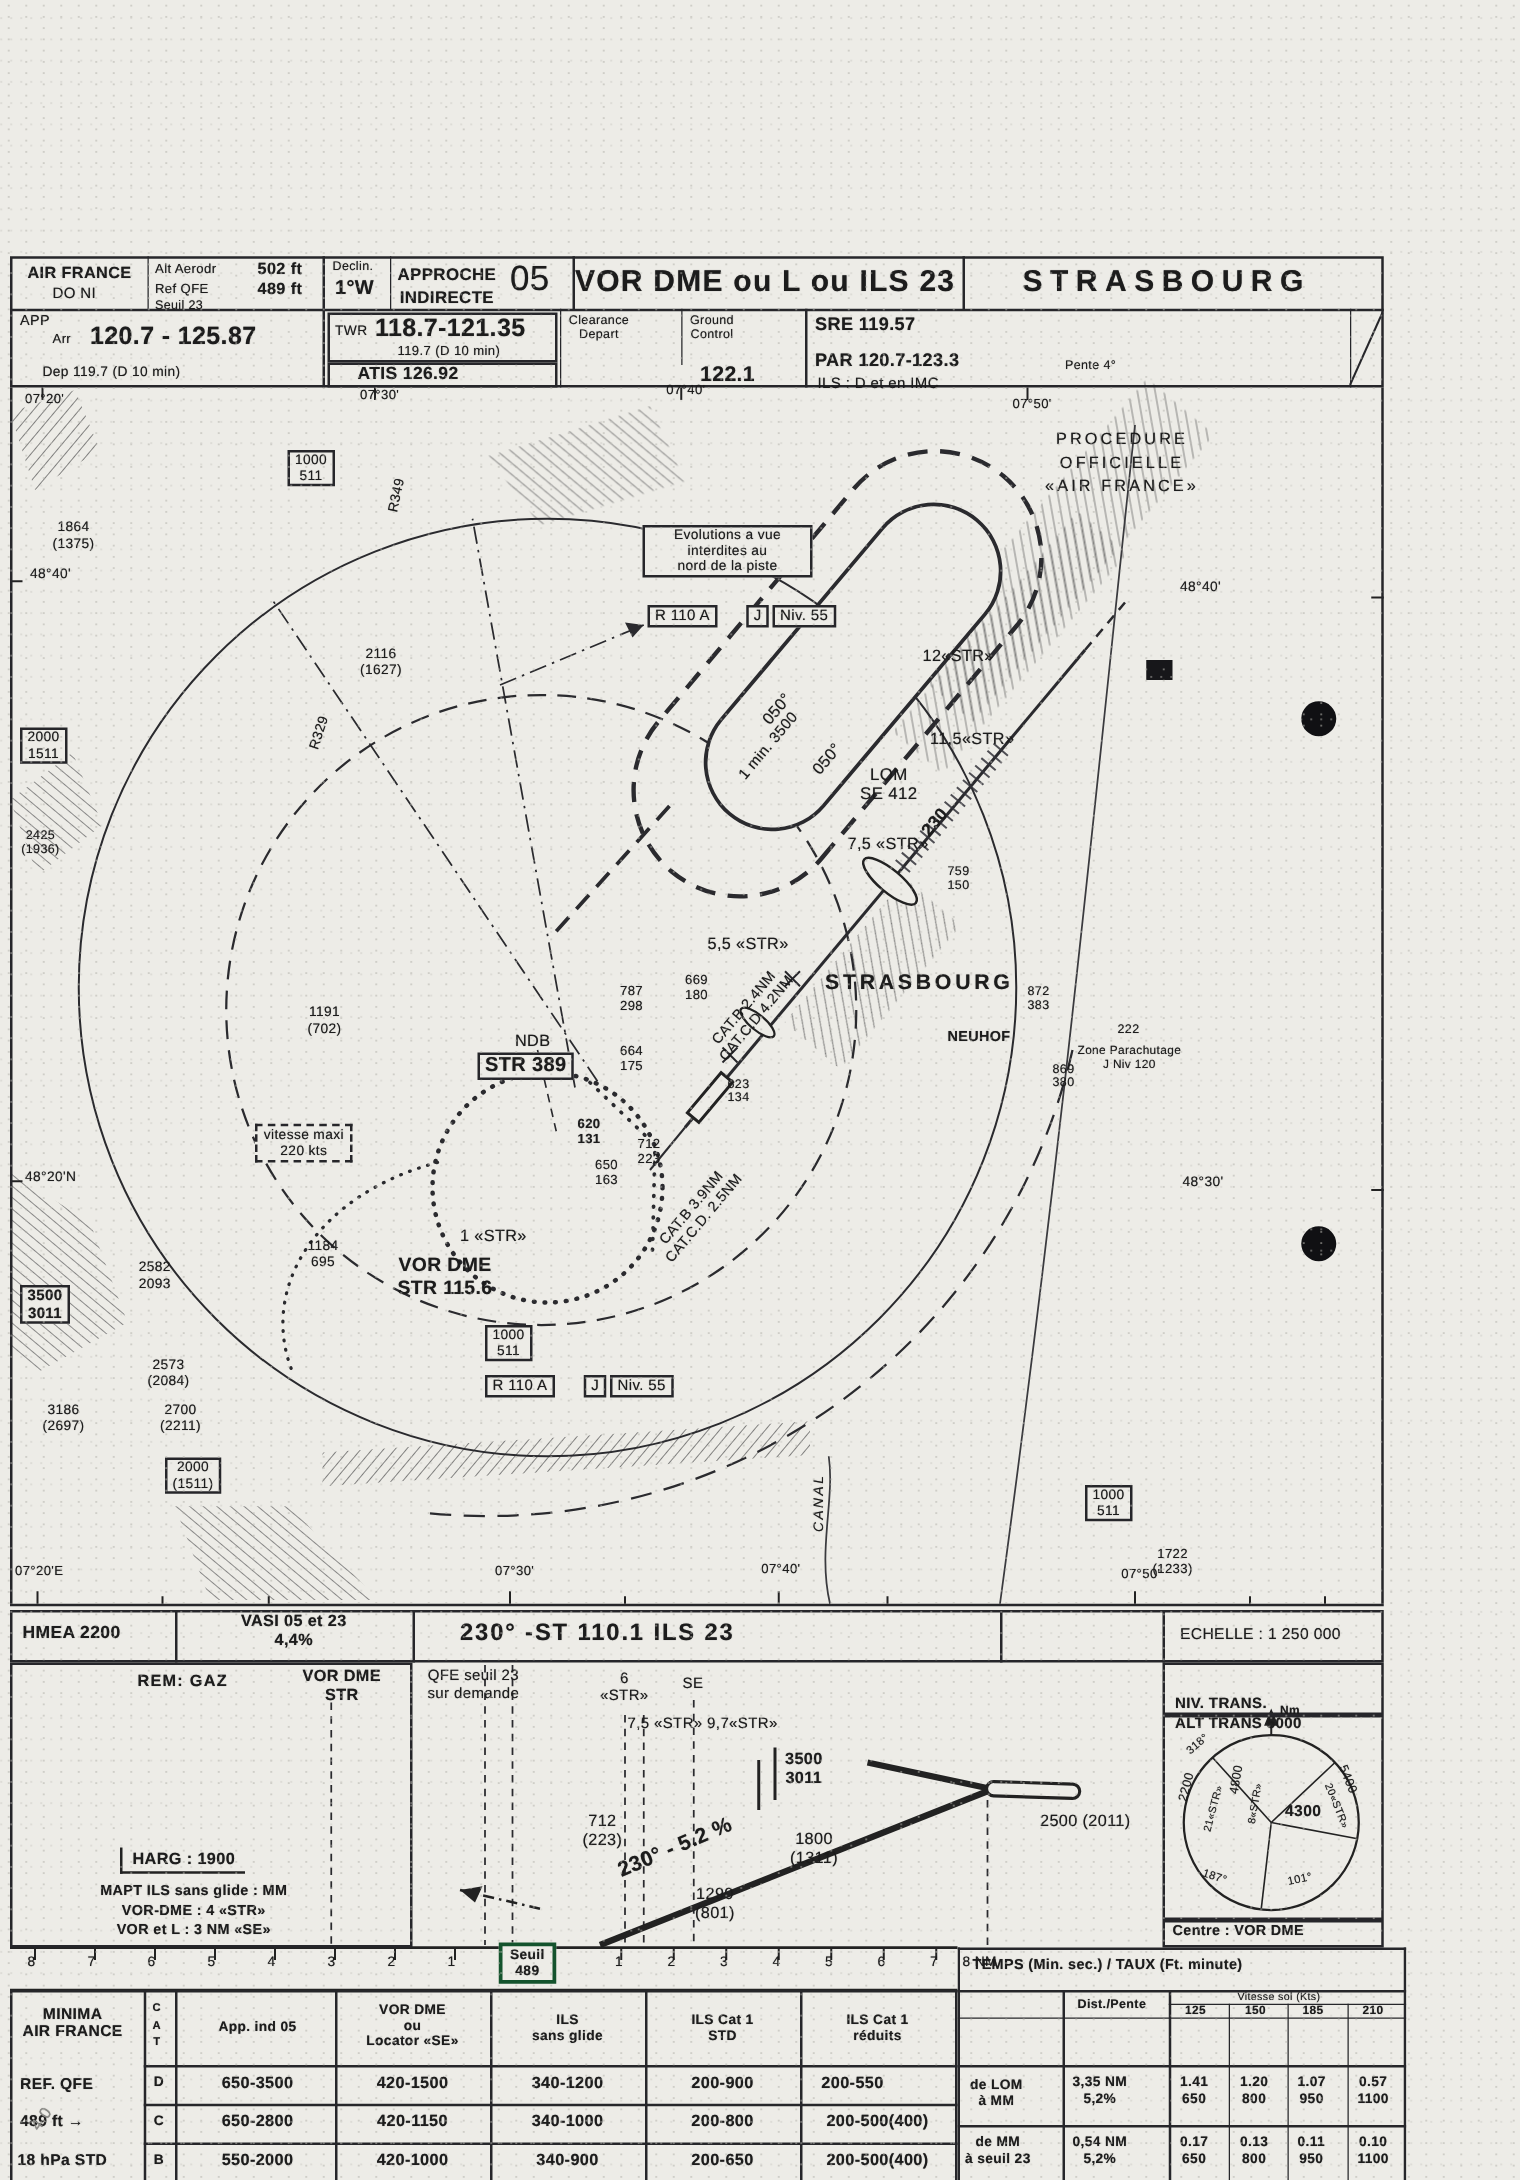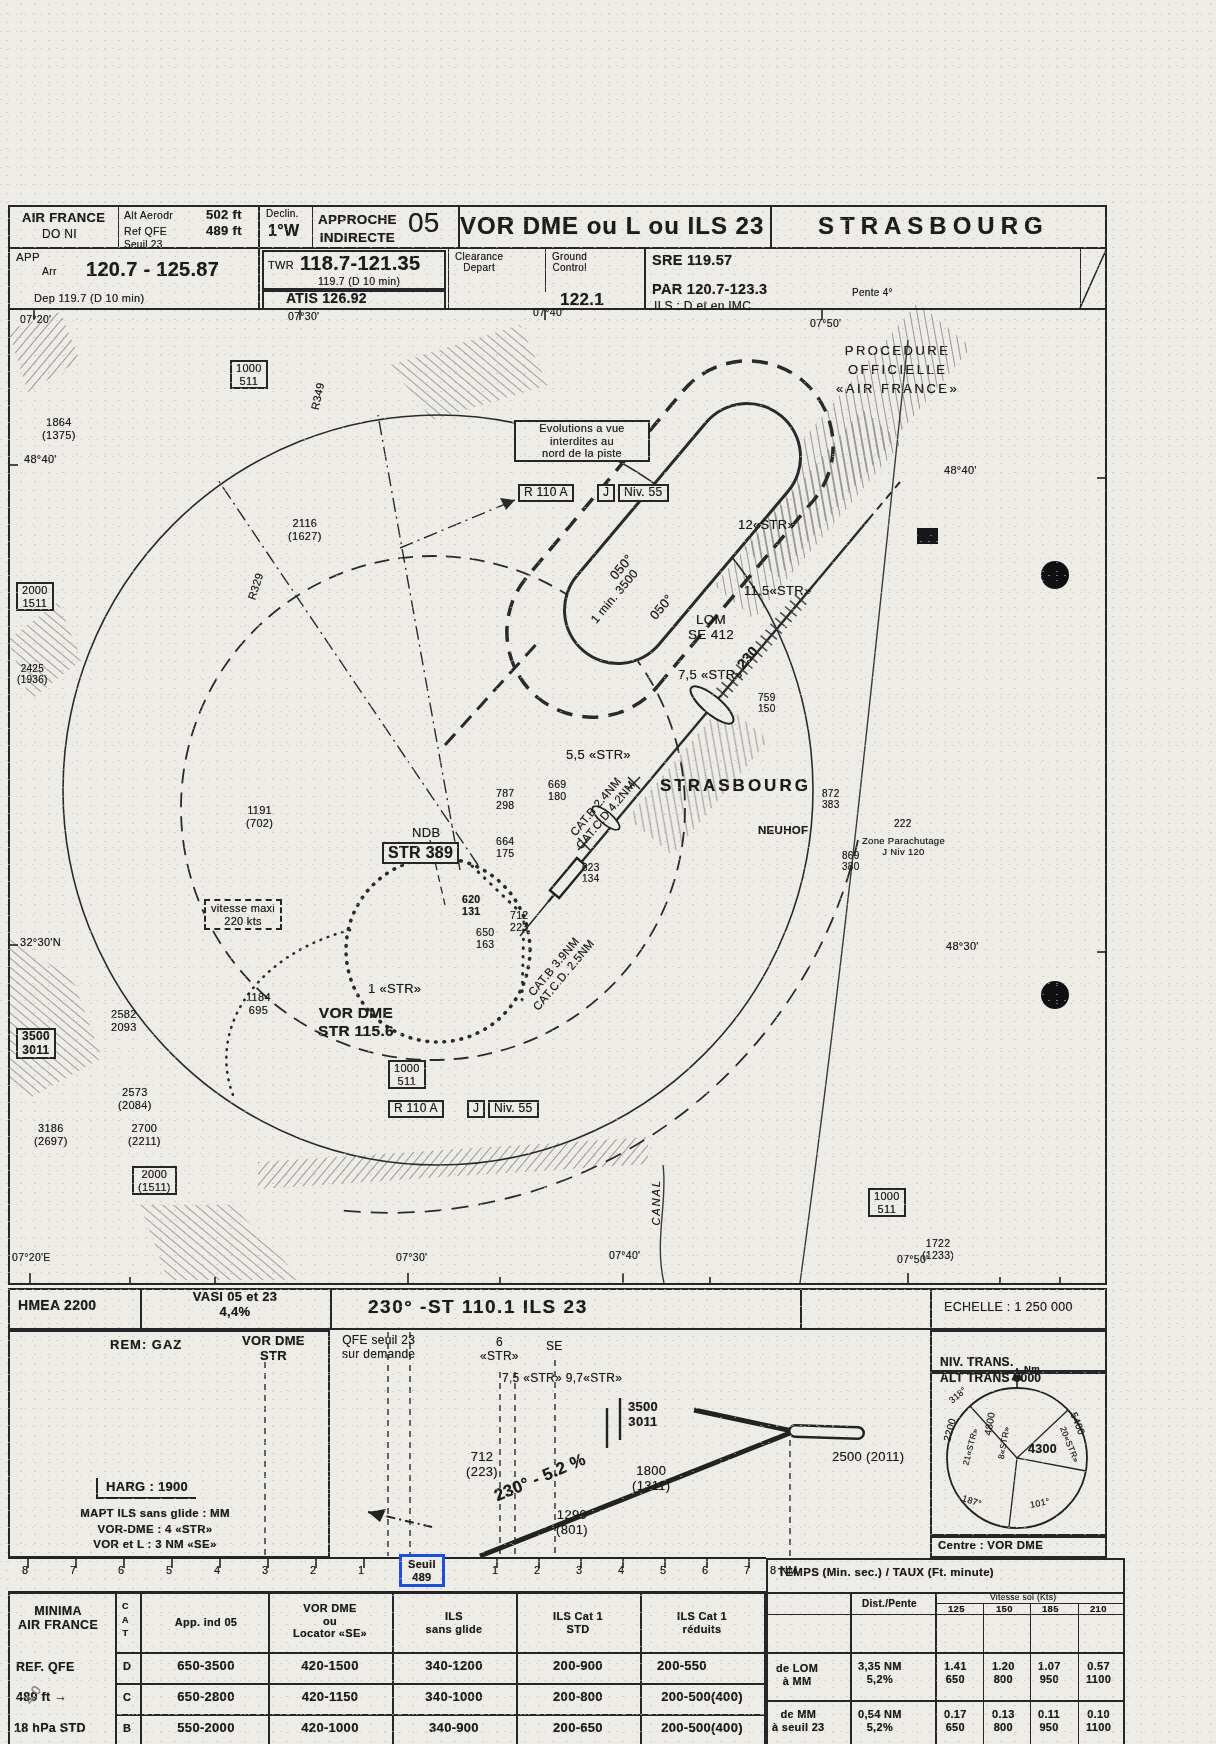--- a/index.html
+++ b/index.html
@@ -200,21 +200,21 @@
   <div class="lbl" style="left:266px;top:208px;font-size:10px;">Declin.</div>
   <div class="lbl b" style="left:268px;top:222px;font-size:16px;">1°W</div>
   <div class="lbl b" style="left:318px;top:211px;font-size:13.5px;line-height:1.3;">APPROCHE
 INDIRECTE</div>
   <div class="lbl" style="left:408px;top:207px;font-size:28px;">05</div>
   <div class="lbl b" style="left:460px;top:212px;font-size:24px;letter-spacing:1px;">VOR DME ou L ou ILS 23</div>
   <div class="lbl b" style="left:818px;top:212px;font-size:24px;letter-spacing:6px;">STRASBOURG</div>
 
   <div class="lbl lt" style="left:16px;top:251px;font-size:11.5px;">APP</div>
   <div class="lbl" style="left:42px;top:266px;font-size:10.5px;">Arr</div>
-  <div class="lbl b" style="left:86px;top:258px;font-size:20px;">120.7 - 125.87</div>
+  <div class="lbl b" style="left:72px;top:258px;font-size:20px;">120.7 - 125.87</div>
   <div class="lbl lt" style="left:34px;top:292px;font-size:11px;">Dep   119.7 (D 10 min)</div>
   <div class="lbl" style="left:268px;top:259px;font-size:11px;">TWR</div>
   <div class="lbl b" style="left:300px;top:252px;font-size:20px;">118.7-121.35</div>
   <div class="lbl" style="left:318px;top:276px;font-size:10.5px;">119.7 (D 10 min)</div>
   <div class="lbl b lt" style="left:286px;top:291px;font-size:14px;">ATIS 126.92</div>
   <div class="lbl" style="left:455px;top:251px;font-size:10px;">Clearance
 Depart</div>
   <div class="lbl" style="left:552px;top:251px;font-size:10px;">Ground
 Control</div>
   <div class="lbl b" style="left:560px;top:290px;font-size:17px;">122.1</div>
@@ -290,21 +290,21 @@
   <div class="lbl" style="left:462px;top:894px;font-size:10.5px;font-weight:bold;">620
 131</div>
   <div class="lbl" style="left:510px;top:910px;font-size:10.5px;">712
 223</div>
   <div class="lbl" style="left:476px;top:927px;font-size:10.5px;">650
 163</div>
   <div class="lbl dbx" style="left:204px;top:899px;font-size:11px;">vitesse maxi
 220 kts</div>
   <div class="lbl" style="left:545px;top:798px;font-size:11.5px;width:112px;transform:rotate(-50deg);">CAT.B  2.4NM
 CAT.C.D  4.2NM</div>
-  <div class="lbl" style="left:20px;top:936px;font-size:11px;">32°30'N</div>
+  <div class="lbl" style="left:20px;top:936px;font-size:11px;">48°20'N</div>
   <div class="lbl" style="left:946px;top:940px;font-size:11px;">48°30'</div>
   <div class="lbl" style="left:368px;top:982px;font-size:13px;">1 «STR»</div>
   <div class="lbl" style="left:246px;top:991px;font-size:11px;">1184
 695</div>
   <div class="lbl b" style="left:318px;top:1004px;font-size:15.5px;">VOR DME
 STR 115.6</div>
   <div class="lbl" style="left:498px;top:958px;font-size:11.5px;width:122px;transform:rotate(-50deg);">CAT.B  3.9NM
 CAT.C.D.  2.5NM</div>
   <div class="lbl" style="left:111px;top:1008px;font-size:11px;">2582
 2093</div>
@@ -389,21 +389,21 @@
   <div class="lbl b lt" style="left:938px;top:1539px;font-size:11.5px;">Centre : VOR DME</div>
 
   <div class="lbl" style="left:22px;top:1564px;font-size:11px;">8</div>
   <div class="lbl" style="left:70px;top:1564px;font-size:11px;">7</div>
   <div class="lbl" style="left:118px;top:1564px;font-size:11px;">6</div>
   <div class="lbl" style="left:166px;top:1564px;font-size:11px;">5</div>
   <div class="lbl" style="left:214px;top:1564px;font-size:11px;">4</div>
   <div class="lbl" style="left:262px;top:1564px;font-size:11px;">3</div>
   <div class="lbl" style="left:310px;top:1564px;font-size:11px;">2</div>
   <div class="lbl" style="left:358px;top:1564px;font-size:11px;">1</div>
-  <div class="lbl b" style="left:399px;top:1554px;font-size:11px;border:3px solid #1d4ed8;padding:1px 6px;background:#edece7;z-index:22;">Seuil
+  <div class="lbl b" style="left:399px;top:1554px;font-size:11px;border:3px solid #14532d;padding:1px 6px;background:#edece7;z-index:22;">Seuil
 489</div>
   <div class="lbl" style="left:492px;top:1564px;font-size:11px;">1</div>
   <div class="lbl" style="left:534px;top:1564px;font-size:11px;">2</div>
   <div class="lbl" style="left:576px;top:1564px;font-size:11px;">3</div>
   <div class="lbl" style="left:618px;top:1564px;font-size:11px;">4</div>
   <div class="lbl" style="left:660px;top:1564px;font-size:11px;">5</div>
   <div class="lbl" style="left:702px;top:1564px;font-size:11px;">6</div>
   <div class="lbl" style="left:744px;top:1564px;font-size:11px;">7</div>
   <div class="lbl" style="left:770px;top:1564px;font-size:11px;">8 NM</div>
 

